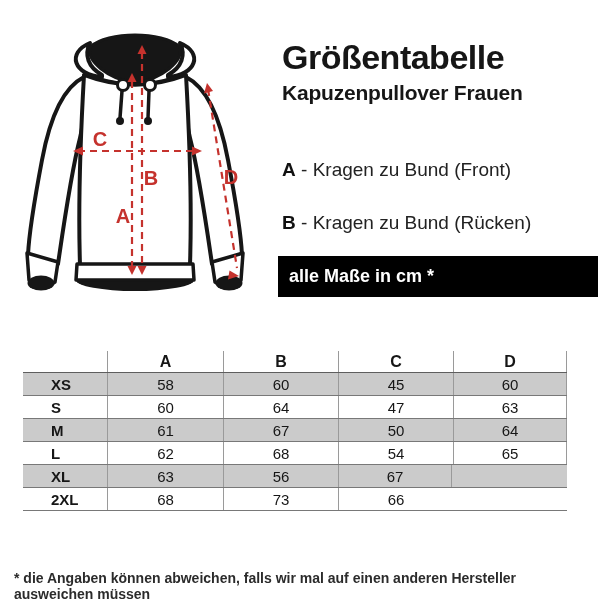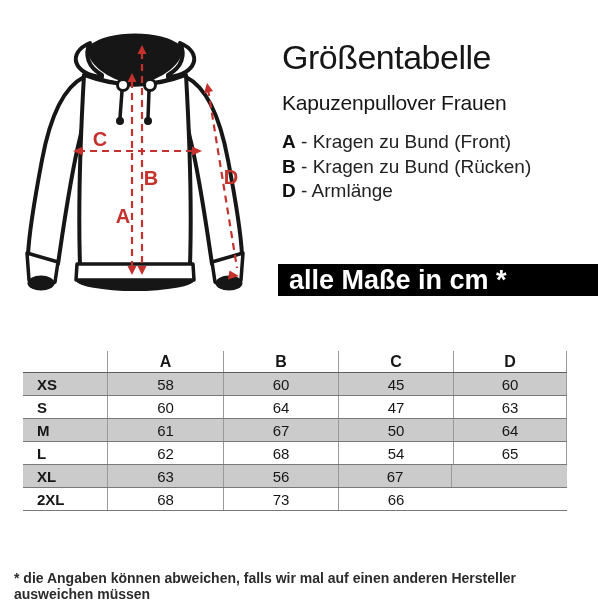--- a/index.html
+++ b/index.html
@@ -4,42 +4,42 @@
 <style>
   html,body{margin:0;padding:0;background:#fff;}
   #stage{position:relative;width:600px;height:600px;background:#fff;overflow:hidden;
          font-family:"Liberation Sans",sans-serif;color:#161616;}
 
   
   #diagram{position:absolute;left:10px;top:25px;width:270px;height:320px;}
 
   
   #title-block{position:absolute;left:282px;top:40px;width:310px;}
-  #page-title{font-size:34px;font-weight:normal;letter-spacing:-0.5px;line-height:1.0;}
-  #page-subtitle{font-size:21px;font-weight:normal;margin-top:17px;letter-spacing:-0.2px;}
+  #page-title{font-size:34px;font-weight:bold;letter-spacing:-0.5px;line-height:1.0;}
+  #page-subtitle{font-size:21px;font-weight:bold;margin-top:7px;letter-spacing:-0.2px;}
 
   #legend{position:absolute;left:282px;top:130px;width:312px;}
-  .legend-row{font-size:19px;line-height:24.5px;color:#222;}
+  .legend-row{font-size:19px;line-height:24.5px;color:#222;margin-top:28px;}
   .legend-key{font-weight:bold;color:#111;}
   .legend-sep{white-space:pre;}
 
-  #banner{position:absolute;left:278px;top:264px;width:320px;height:32px;
+  #banner{position:absolute;left:278px;top:256px;width:320px;height:41px;
           background:var(--banner-bg,#000);color:var(--banner-text,#fff);
           display:flex;align-items:center;box-sizing:border-box;padding-left:11px;
-          font-size:27px;font-weight:bold;}
+          font-size:18px;font-weight:bold;}
 
   
   #size-table{position:absolute;left:23px;top:351px;width:544px;}
   .t-row{display:flex;height:22px;align-items:center;}
   .t-row.head{height:21px;border-bottom:1.5px solid #5e5e5e;}
   .t-row.body{border-bottom:1.5px solid #787878;}
   .t-row.body:nth-child(odd){background:var(--stripe,#cbcbcb);}
   .t-cell{box-sizing:border-box;height:100%;display:flex;align-items:center;
           justify-content:center;font-size:15px;}
-  .t-cell.c0{width:84px;justify-content:flex-start;padding-left:14px;font-weight:bold;}
+  .t-cell.c0{width:84px;justify-content:flex-start;padding-left:28px;font-weight:bold;}
   .t-cell.c1,.t-cell.c2,.t-cell.c3{width:115px;border-left:1px solid #9a9a9a;}
   .t-cell.c1{width:116px;}
   .t-cell.c4{width:114px;border-left:1px solid #9a9a9a;border-right:1px solid #9a9a9a;}
   .t-row.head .t-cell{font-weight:bold;font-size:16px;}
 
   #footnote{position:absolute;left:14px;top:570px;width:578px;font-size:14px;color:#2b2b2b;font-weight:bold;}
 
   svg text{font-family:"Liberation Sans",sans-serif;}
 </style>
 </head>

